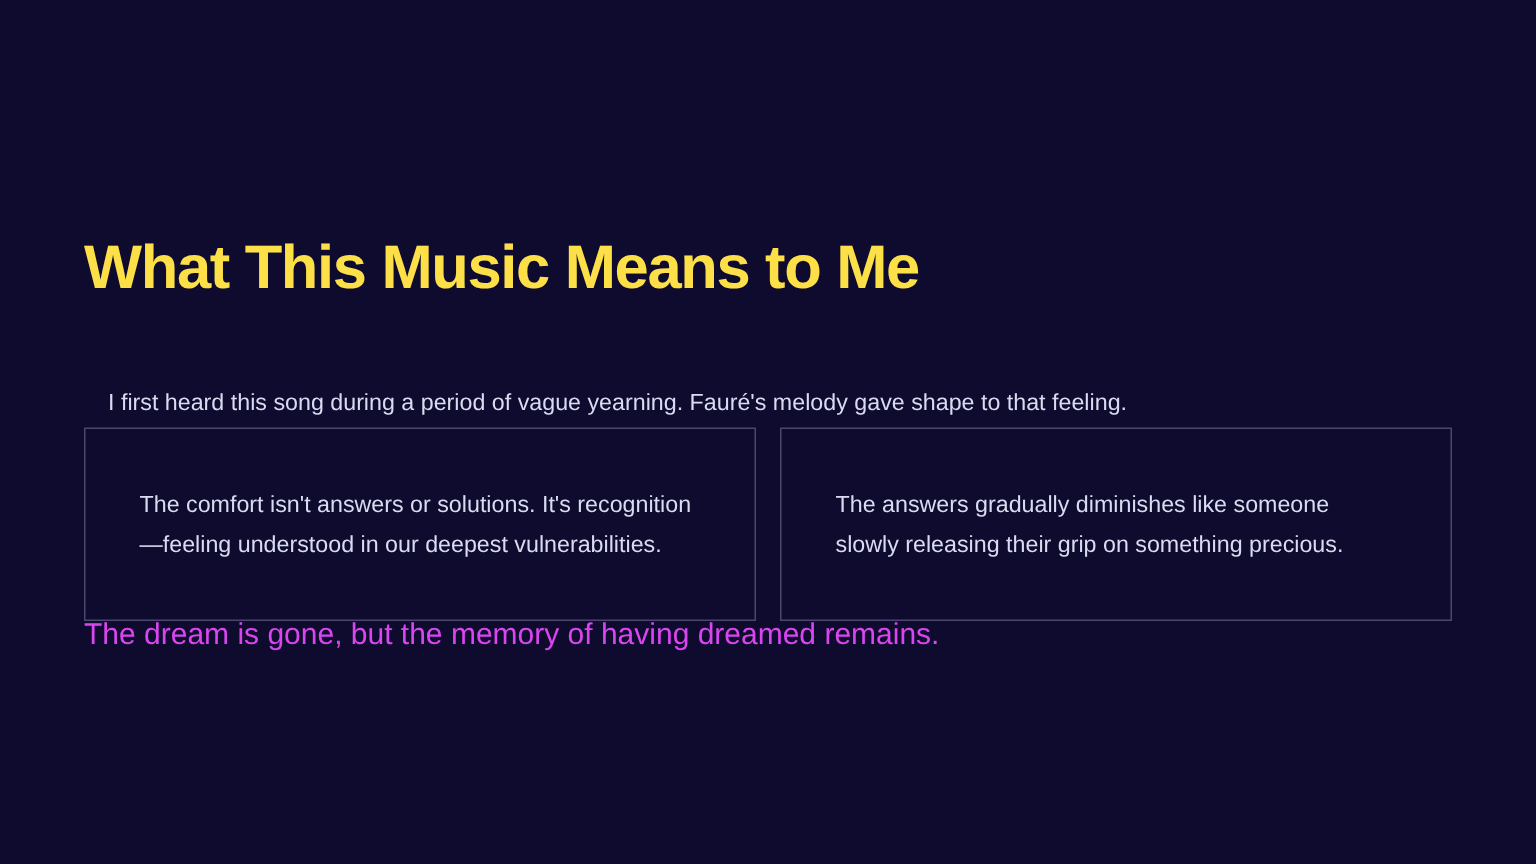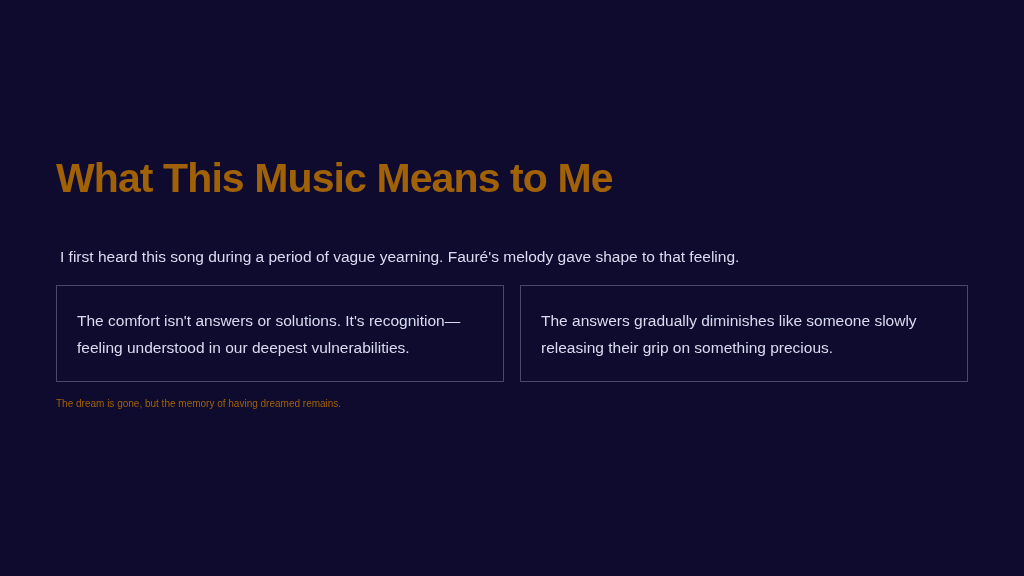--- a/index.html
+++ b/index.html
@@ -23,30 +23,30 @@
   }
 
   .page-title {
     position: absolute;
     left: 56px;
     top: 156px;
     margin: 0;
     font-size: 41px;
     font-weight: bold;
     letter-spacing: -0.9px;
-    color: #a16207;
+    color: #fde047;
     line-height: 1.12;
     white-space: nowrap;
   }
 
   .intro-text {
     position: absolute;
     left: 56px;
     top: 242px;
-    margin: 4px;
+    margin: 16px;
     font-size: 15.5px;
     font-weight: normal;
     color: #d9dcf0;
     line-height: 1.45;
     white-space: nowrap;
   }
 
   .card-row {
     position: absolute;
     left: 56px;
@@ -60,33 +60,33 @@
   .card {
     flex: 1 1 0;
     box-sizing: border-box;
     border: 1px solid #4a4670;
     background: transparent;
     padding: 22px 20px 20px 20px;
     min-height: 84px;
   }
 
   .card-text {
-    margin: 0;
+    margin: 16px;
     font-size: 15.5px;
     color: #d9dcf0;
     line-height: 1.72;
   }
 
   .closing-text {
     position: absolute;
     left: 56px;
-    top: 397px;
+    top: 409px;
     margin: 0;
-    font-size: 10px;
-    color: #a16207;
+    font-size: 20px;
+    color: #d946ef;
     line-height: 1.45;
     white-space: nowrap;
   }
 </style>
 </head>
 <body>
 
 <div class="slide">
 
   <h1 class="page-title">What This Music Means to Me</h1>

